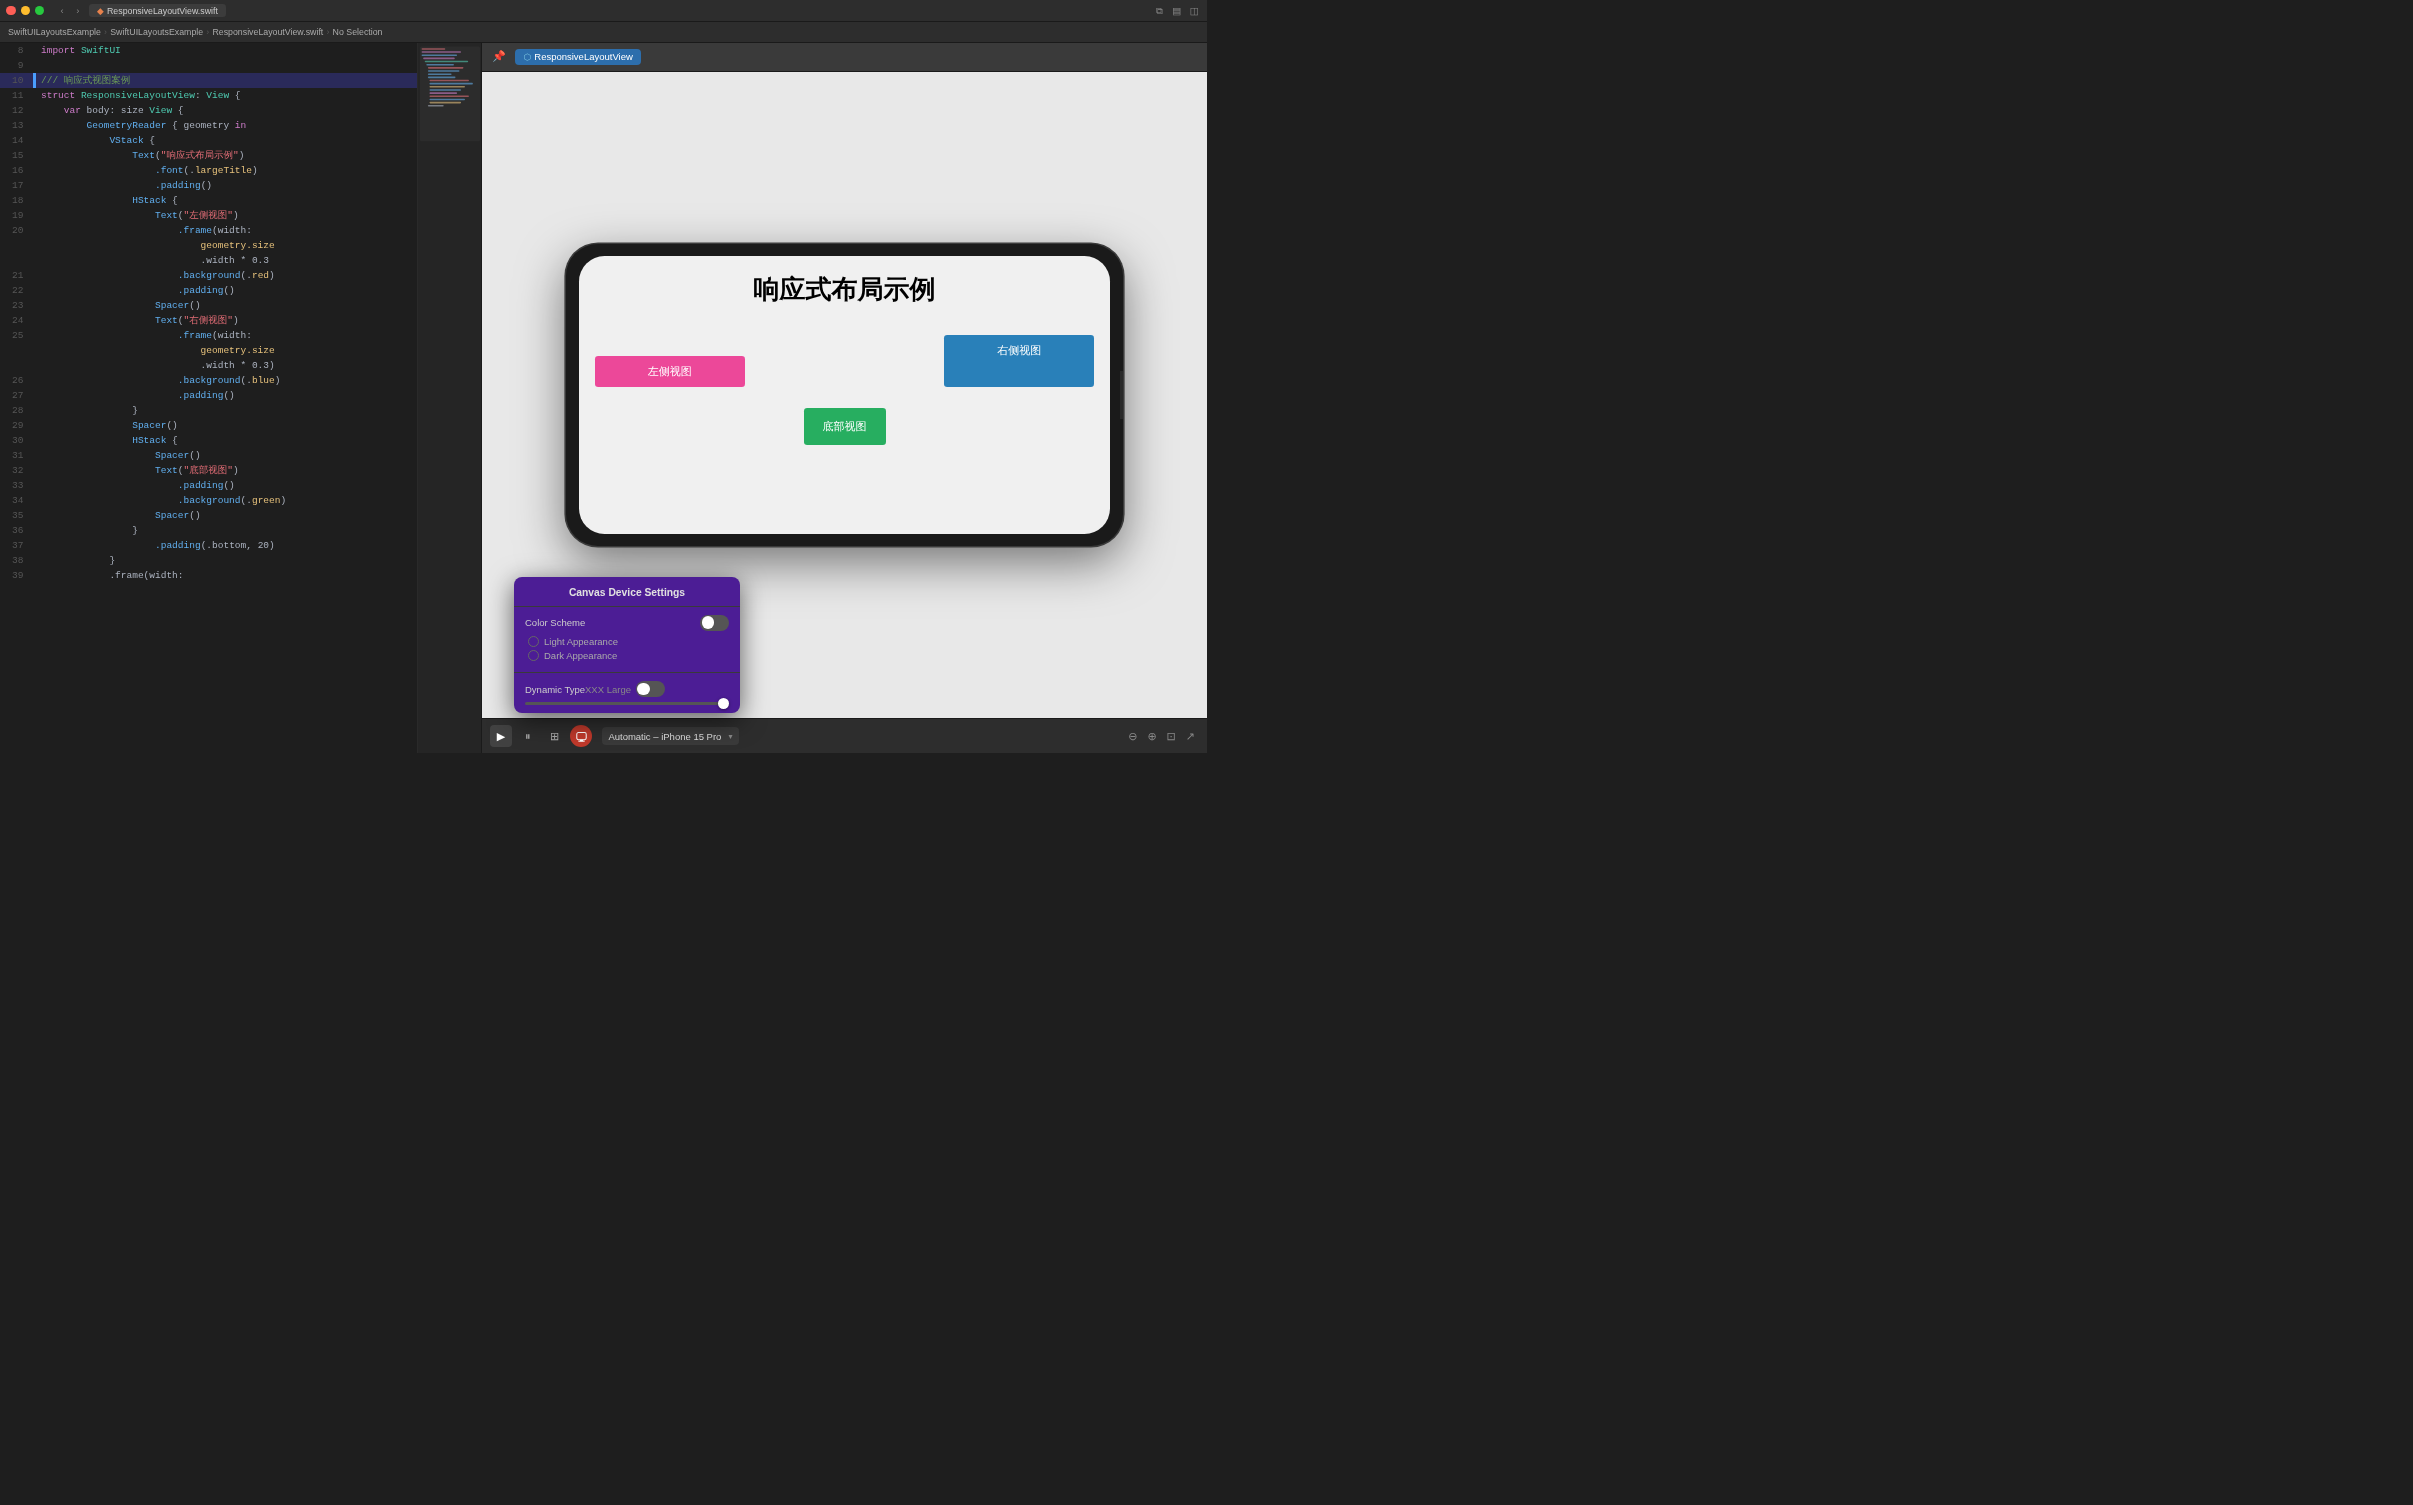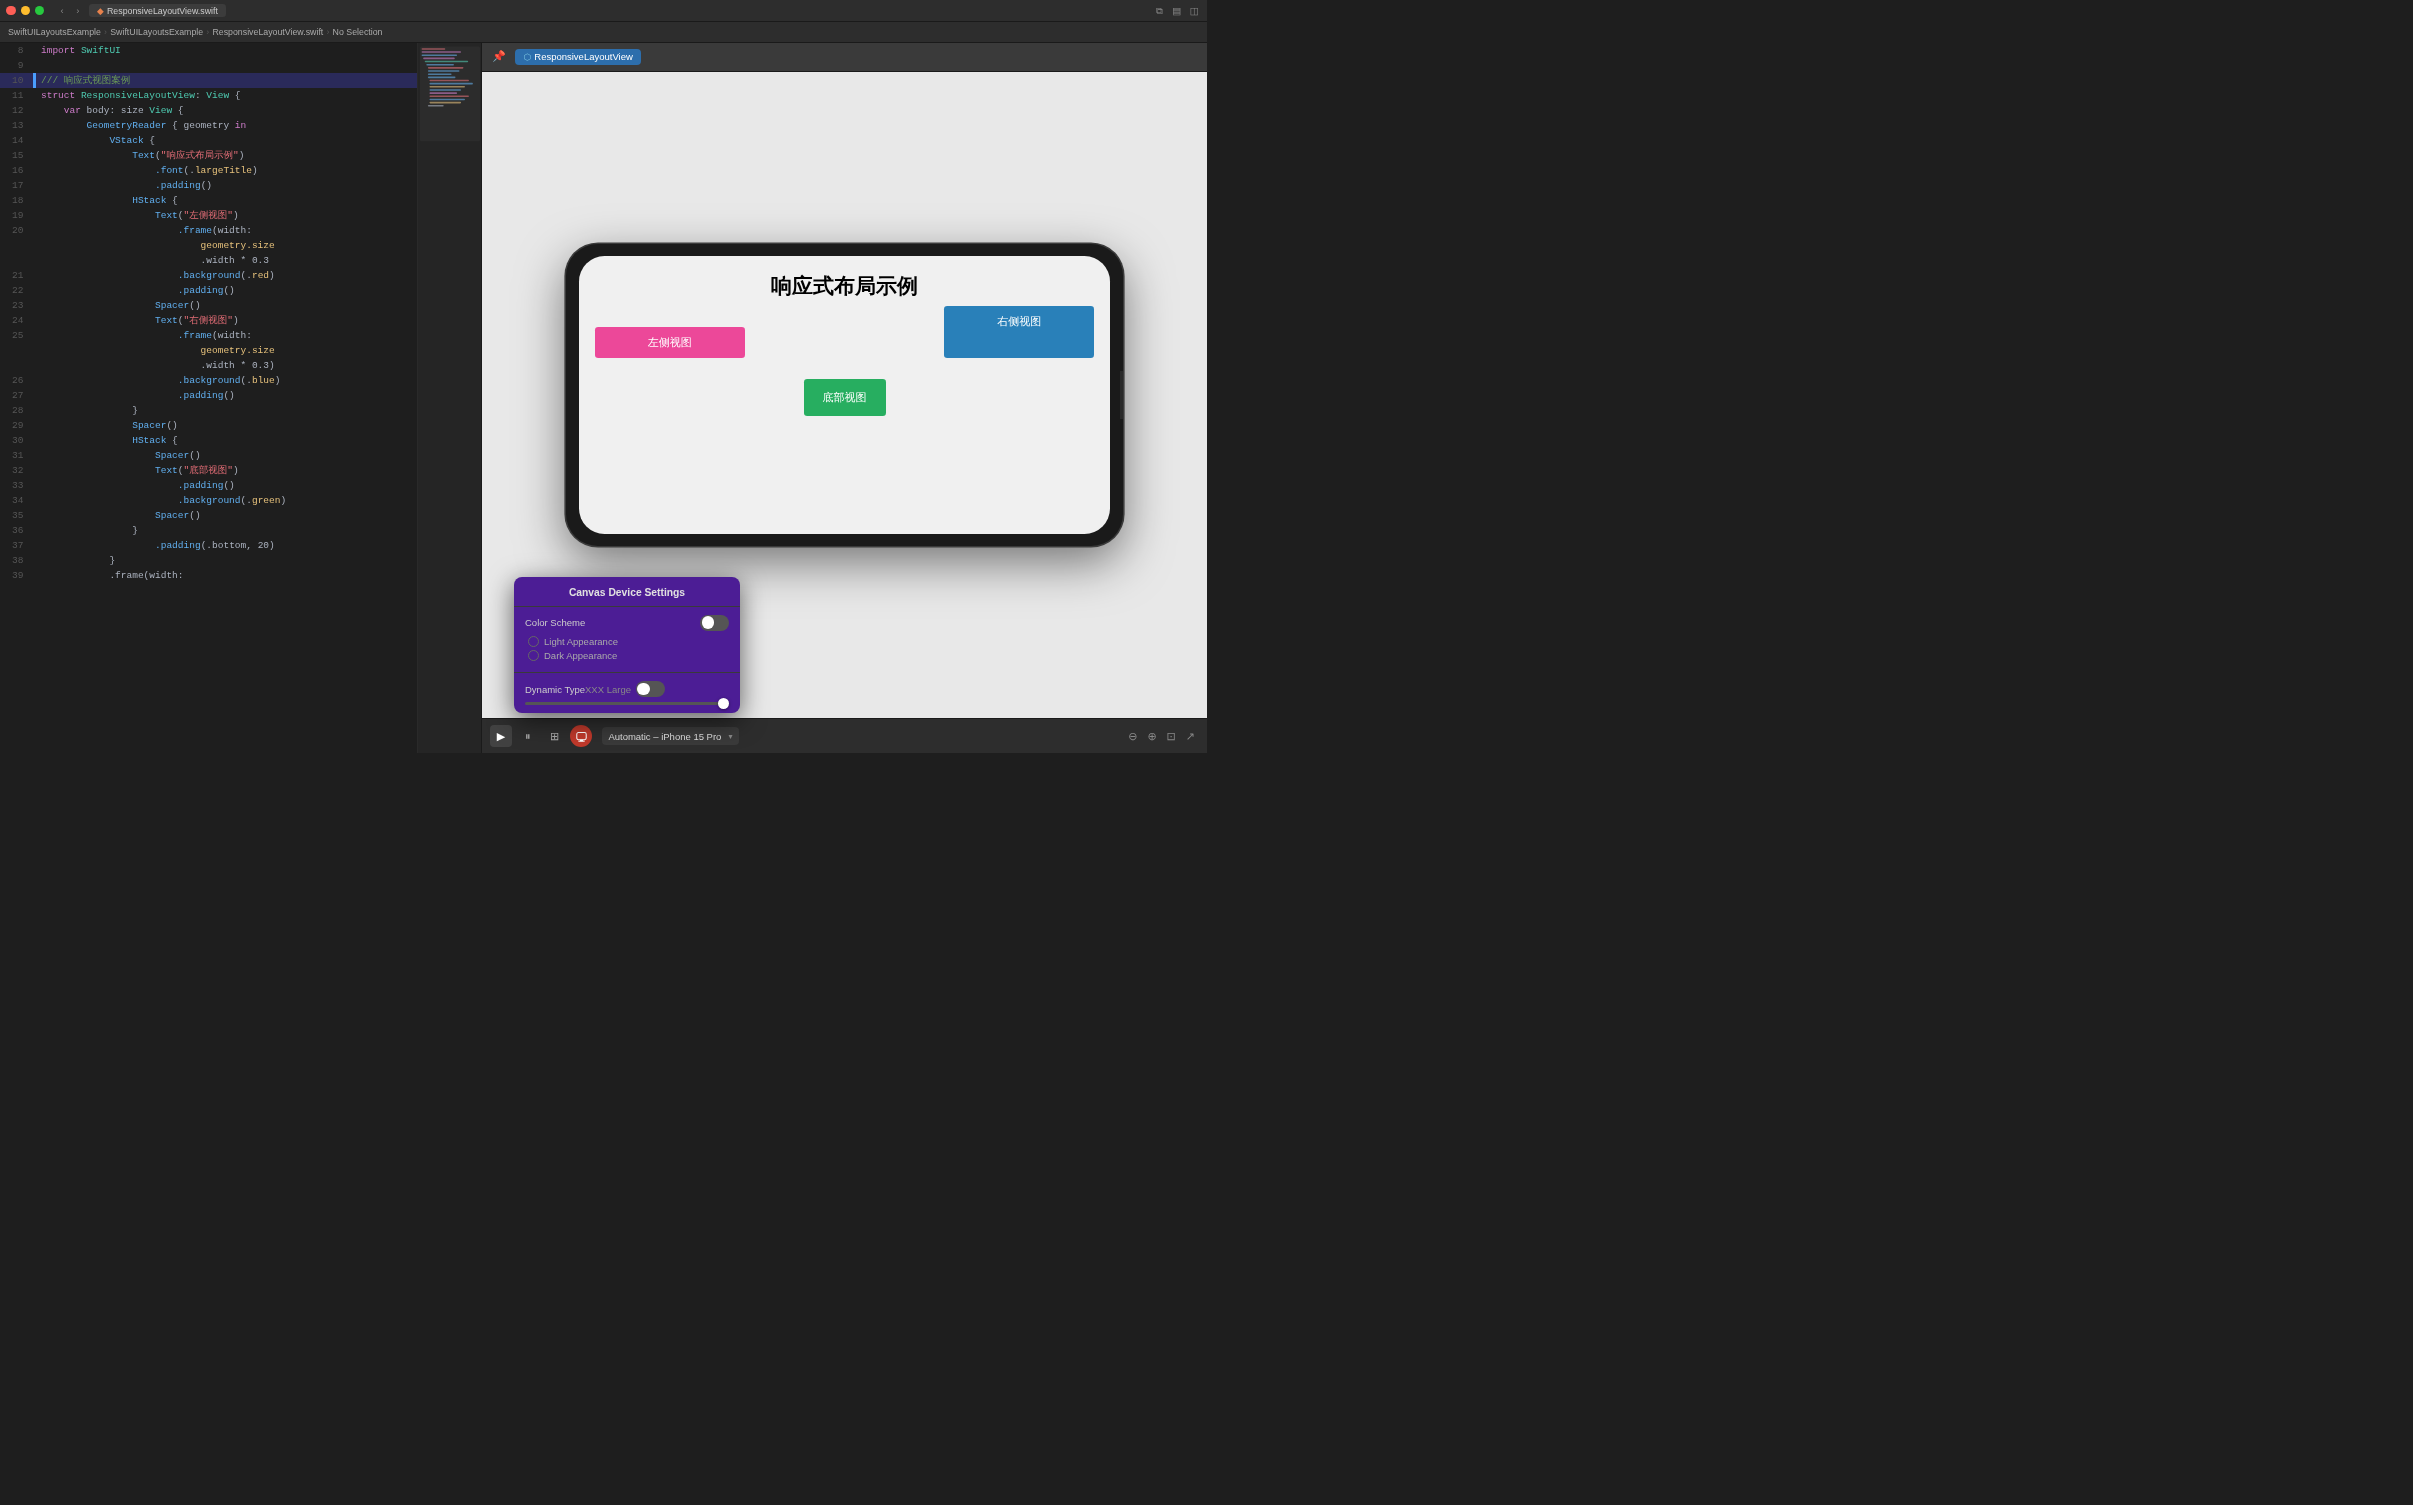--- a/index.html
+++ b/index.html
@@ -210,24 +210,24 @@
       background: #f0f0f0;
       border-radius: 25.5px;
       overflow: hidden;
       display: flex;
       flex-direction: column;
       align-items: center;
       padding: 16px;
     }
 
     .phone-title {
-      font-size: 21px;
+      font-size: 26px;
       font-weight: 600;
       color: #000;
-      margin-bottom: 6px;
+      margin-bottom: 28px;
       font-family: -apple-system, 'PingFang SC', sans-serif;
     }
 
     .phone-row {
       display: flex;
       width: 100%;
       gap: 8px;
       margin-bottom: 12.7px;
     }
 

